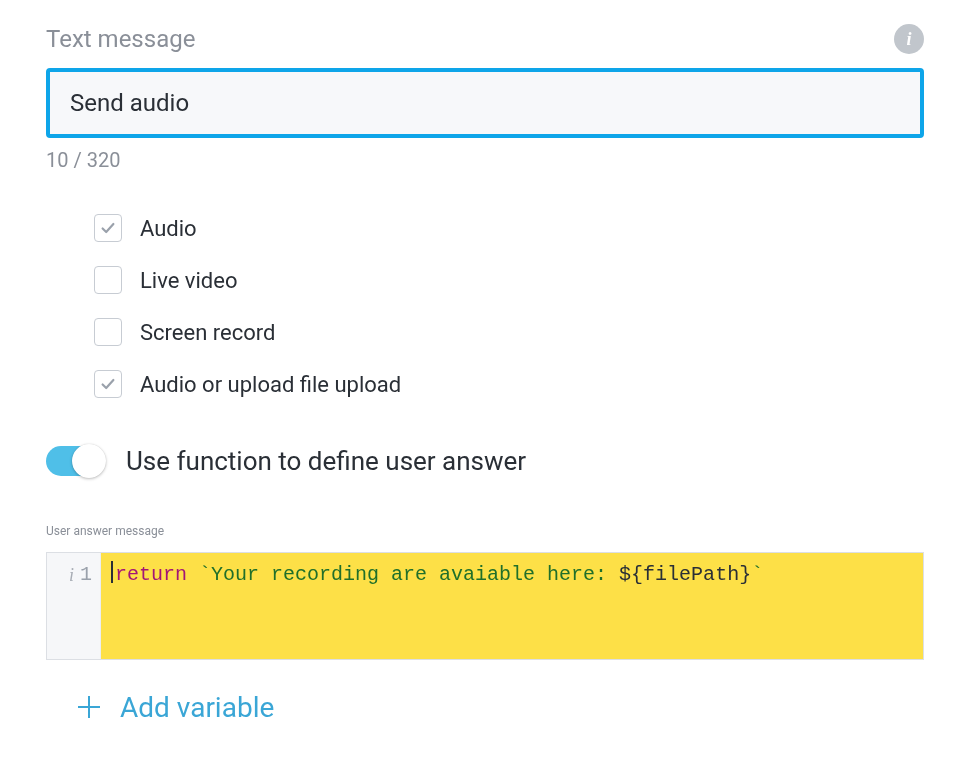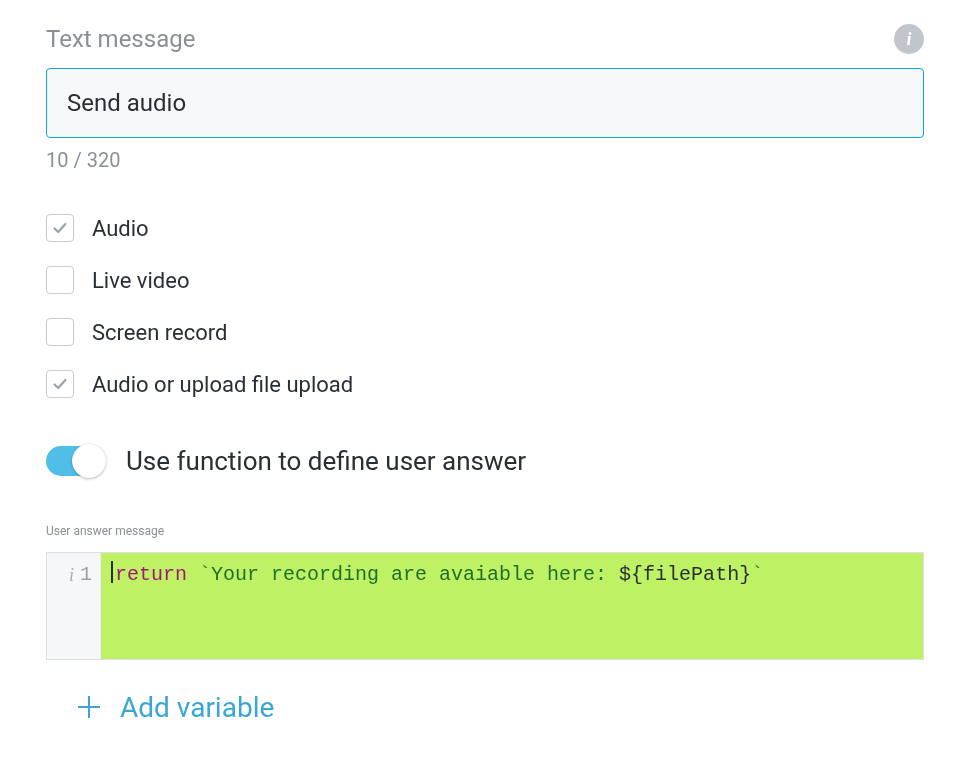--- a/index.html
+++ b/index.html
@@ -38,21 +38,21 @@
     color: #ffffff;
     font-style: italic;
     font-family: "Times New Roman", serif;
     font-weight: 700;
     font-size: 18px;
     line-height: 1;
   }
   .text-input {
     width: 100%;
     height: 70px;
-    border: 1px solid #0ea5e9;
+    border: 4px solid #0ea5e9;
     background: #f7f8fa;
     border-radius: 4px;
     padding: 0 20px;
     font-size: 24px;
     color: #2a2f36;
     display: flex;
     align-items: center;
   }
   .counter {
     text-align: left;
@@ -65,20 +65,21 @@
   .checkbox-list {
     margin-top: 42px;
     display: flex;
     flex-direction: column;
     gap: 24px;
   }
   .checkbox-row {
     display: flex;
     align-items: center;
     gap: 18px;
+    margin-left: 48px;
   }
   .checkbox-box {
     width: 28px;
     height: 28px;
     border: 1px solid #c7ccd3;
     border-radius: 4px;
     background: #fff;
     display: flex;
     align-items: center;
     justify-content: center;
@@ -155,21 +156,21 @@
     color: #9aa1ab;
   }
   .gutter-info {
     font-style: italic;
     font-family: "Times New Roman", serif;
     color: #a8adb5;
     font-size: 18px;
   }
   .code-area {
     flex: 1;
-    background: #bef264;
+    background: #fde047;
     padding: 6px 6px 6px 8px;
     white-space: pre;
   }
   .tok-kw { color: #a31576; }
   .tok-str { color: #206f2a; }
   .tok-tpl { color: #2a2f36; }
   .tok-plain { color: #2a2f36; }
   .cursor-bar {
     display: inline-block;
     width: 0;

